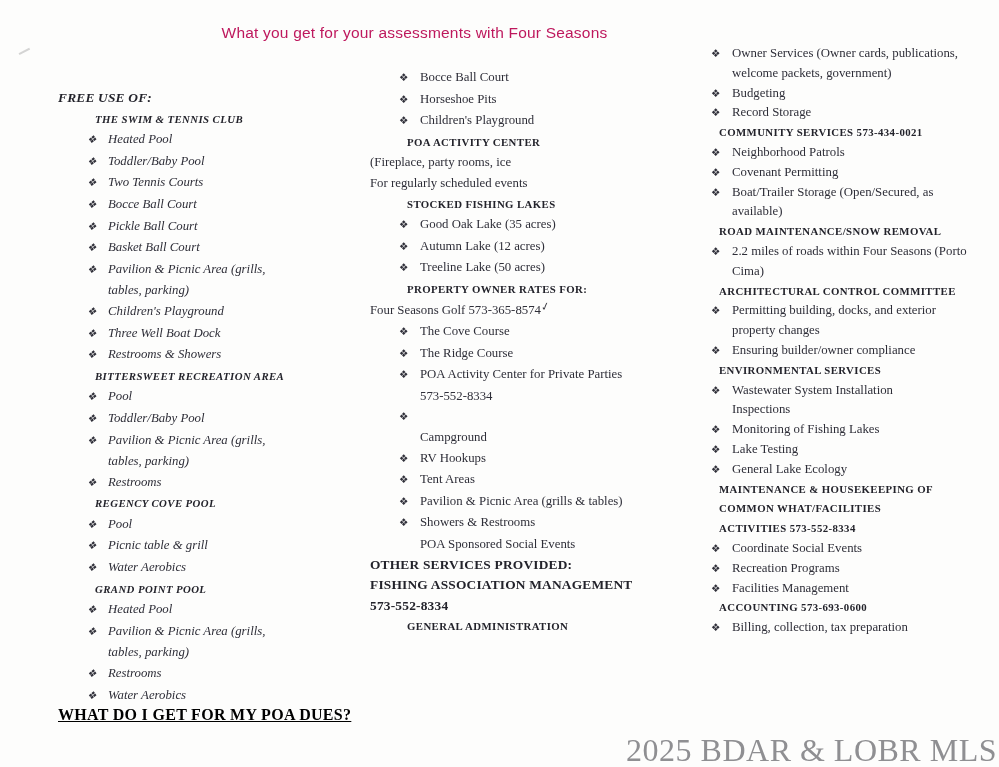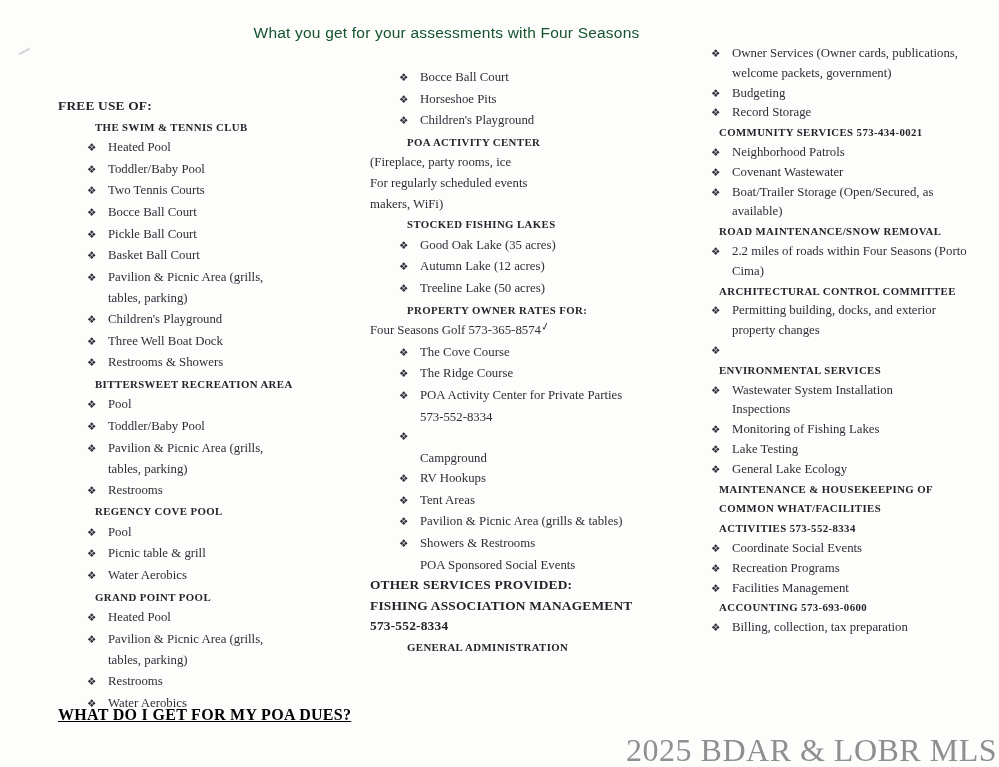--- a/index.html
+++ b/index.html
@@ -15,26 +15,25 @@
   }
   
   .speck {
     position:absolute; left:20px; top:50px; width:12px; height:7px;
     border-top:2px solid #c2c2c2; transform:rotate(-28deg); opacity:.7;
   }
   .title {
     position:absolute; left:0; top:24px; width:829px;
     text-align:center;
     font-family:"Liberation Sans", sans-serif;
-    font-size:15.5px; font-weight:500; color:#14532d;
+    font-size:15.5px; font-weight:500; color:#be185d;
     letter-spacing:.2px;
-    padding-left:32px;
   }
   .col { position:absolute; }
-  #col1 { left:58px;  top:96px; width:290px; line-height:20.6px; }
+  #col1 { left:58px;  top:88px; width:290px; line-height:20.6px;font-style:italic; }
   #col2 { left:370px; top:67px; width:300px; line-height:20.6px; }
   #col3 { left:682px; top:44px; width:317px; line-height:19.8px; }
 
   .h1 {
     font-weight:bold; font-size:13.4px; color:#23232b;
     letter-spacing:.2px; white-space:nowrap;
   }
   .h2 {
     font-weight:bold; font-size:10.8px; color:#23232b;
     letter-spacing:.4px; white-space:nowrap;margin-left:37px;
@@ -176,21 +175,20 @@
         <span class="marker">❖</span>
         <span class="btxt">Horseshoe Pits</span>
       </div>
       <div class="b">
         <span class="marker">❖</span>
         <span class="btxt">Children's Playground</span>
       </div>
       <div class="h2">POA ACTIVITY CENTER</div>
       <div class="p">(Fireplace, party rooms, ice</div>
       <div class="p">For regularly scheduled events</div>
-      <div class="p">makers, WiFi)</div>
       <div class="h2">STOCKED FISHING LAKES</div>
       <div class="b">
         <span class="marker">❖</span>
         <span class="btxt">Good Oak Lake (35 acres)</span>
       </div>
       <div class="b">
         <span class="marker">❖</span>
         <span class="btxt">Autumn Lake (12 acres)</span>
       </div>
       <div class="b">
@@ -252,41 +250,42 @@
         <span class="marker">❖</span>
         <span class="btxt">Record Storage</span>
       </div>
       <div class="h2">COMMUNITY SERVICES  573-434-0021</div>
       <div class="b">
         <span class="marker">❖</span>
         <span class="btxt">Neighborhood Patrols</span>
       </div>
       <div class="b">
         <span class="marker">❖</span>
-        <span class="btxt">Covenant Wastewater</span>
+        <span class="btxt">Covenant Permitting</span>
       </div>
       <div class="b">
         <span class="marker">❖</span>
         <span class="btxt">Boat/Trailer Storage (Open/Secured, as</span>
       </div>
       <div class="cont">available)</div>
       <div class="h2">ROAD MAINTENANCE/SNOW REMOVAL</div>
       <div class="b">
         <span class="marker">❖</span>
         <span class="btxt">2.2 miles of roads within Four Seasons (Porto</span>
       </div>
       <div class="cont">Cima)</div>
       <div class="h2">ARCHITECTURAL CONTROL COMMITTEE</div>
       <div class="b">
         <span class="marker">❖</span>
         <span class="btxt">Permitting building, docks, and exterior</span>
       </div>
       <div class="cont">property changes</div>
       <div class="b">
         <span class="marker">❖</span>
+        <span class="btxt">Ensuring builder/owner compliance</span>
       </div>
       <div class="h2">ENVIRONMENTAL SERVICES</div>
       <div class="b">
         <span class="marker">❖</span>
         <span class="btxt">Wastewater System Installation</span>
       </div>
       <div class="cont">Inspections</div>
       <div class="b">
         <span class="marker">❖</span>
         <span class="btxt">Monitoring of Fishing Lakes</span>

